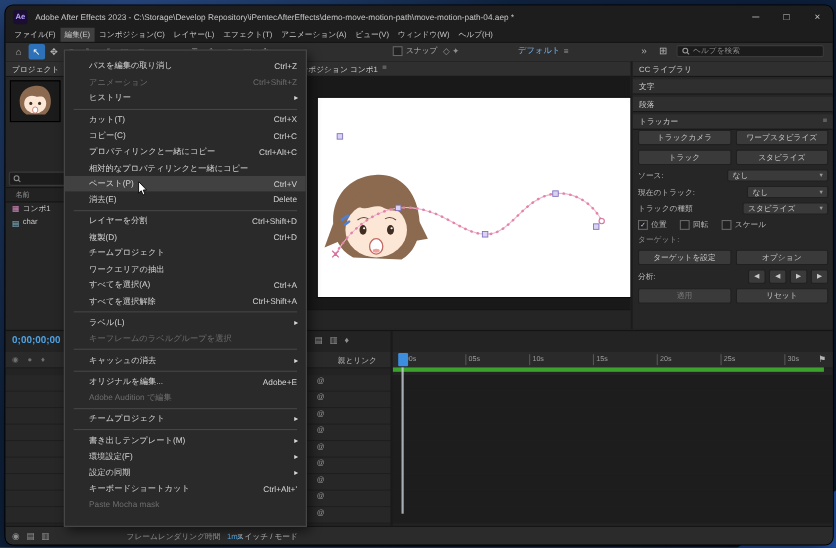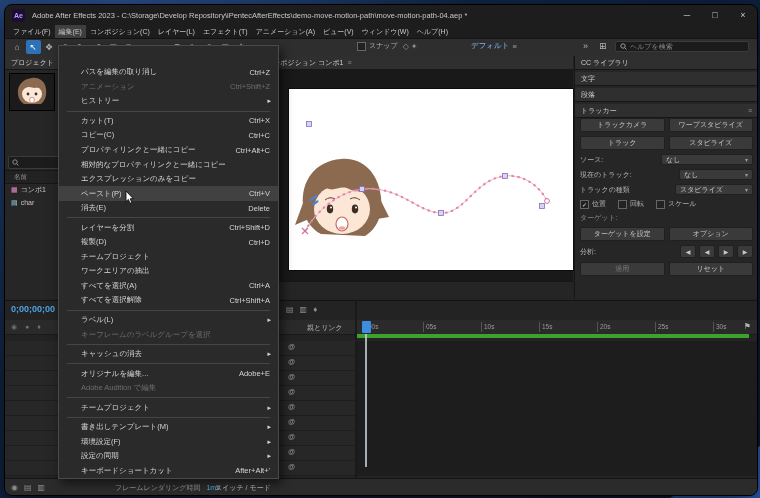--- a/index.html
+++ b/index.html
@@ -131,21 +131,21 @@
     border-top:1px solid #151515;font-size:7px;color:#9a9a9a}
   #sb-icons{position:absolute;left:6px;top:4px;display:flex;gap:6px}
   .sico{color:#8f8f8f;font-size:8px}
   .render-info{position:absolute;left:110px;top:4px;white-space:nowrap}
   .render-val{color:#57aee8;margin-left:4px}
   .switches{position:absolute;left:210px;top:4px;color:#c0c0c0}
 
   
   .menu{position:absolute;left:53px;top:40px;width:221px;height:434px;background:#2a2a2a;
     border:1px solid #4a4a4a;box-shadow:3px 4px 10px rgba(0,0,0,.6);z-index:50;
-    padding:19px 0;box-sizing:border-box;overflow:hidden}
+    padding:7px 0;box-sizing:border-box;overflow:hidden}
   .mi{height:14.55px;display:flex;align-items:center;padding:0 8px 0 22px;font-size:7.5px;
     color:#d6d6d6;position:relative;white-space:nowrap}
   .mi .sc{margin-left:auto;padding-left:12px}
   .mi.disabled{color:#6d6d6d}
   .mi.hovered{background:#414141}
   .mi .sub{position:absolute;right:7px;font-size:7px}
   .msep{height:1px;background:#454545;margin:2px 8px}
   .cursor{position:absolute;left:66px;top:5px;z-index:2;pointer-events:none}
 </style>
 </head>
@@ -513,23 +513,20 @@
         <span class="lbl">コピー(C)</span>
         <span class="sc">Ctrl+C</span>
       </div>
       <div class="mi">
         <span class="lbl">プロパティリンクと一緒にコピー</span>
         <span class="sc">Ctrl+Alt+C</span>
       </div>
       <div class="mi">
         <span class="lbl">相対的なプロパティリンクと一緒にコピー</span>
       </div>
-      <div class="mi">
-        <span class="lbl">エクスプレッションのみをコピー</span>
-      </div>
       <div class="mi hovered">
         <span class="lbl">ペースト(P)</span>
         <span class="sc">Ctrl+V</span>
         <span class="cursor"><svg width="9" height="13" viewBox="0 0 9 13">
             <path d="M1 0 L1 10.5 L3.4 8.4 L5 12.3 L6.8 11.5 L5.2 7.8 L8.2 7.6 Z" fill="#fff" stroke="#000" stroke-width="0.8"></path>
           </svg></span>
       </div>
       <div class="mi">
         <span class="lbl">消去(E)</span>
         <span class="sc">Delete</span>
@@ -591,20 +588,20 @@
       <div class="mi">
         <span class="lbl">環境設定(F)</span>
         <span class="sub">▸</span>
       </div>
       <div class="mi">
         <span class="lbl">設定の同期</span>
         <span class="sub">▸</span>
       </div>
       <div class="mi">
         <span class="lbl">キーボードショートカット</span>
-        <span class="sc">After+Alt+'</span>
+        <span class="sc">Ctrl+Alt+'</span>
       </div>
       <div class="mi disabled">
         <span class="lbl">Paste Mocha mask</span>
       </div>
     </div>
 
 </div>
 
 </body></html>

